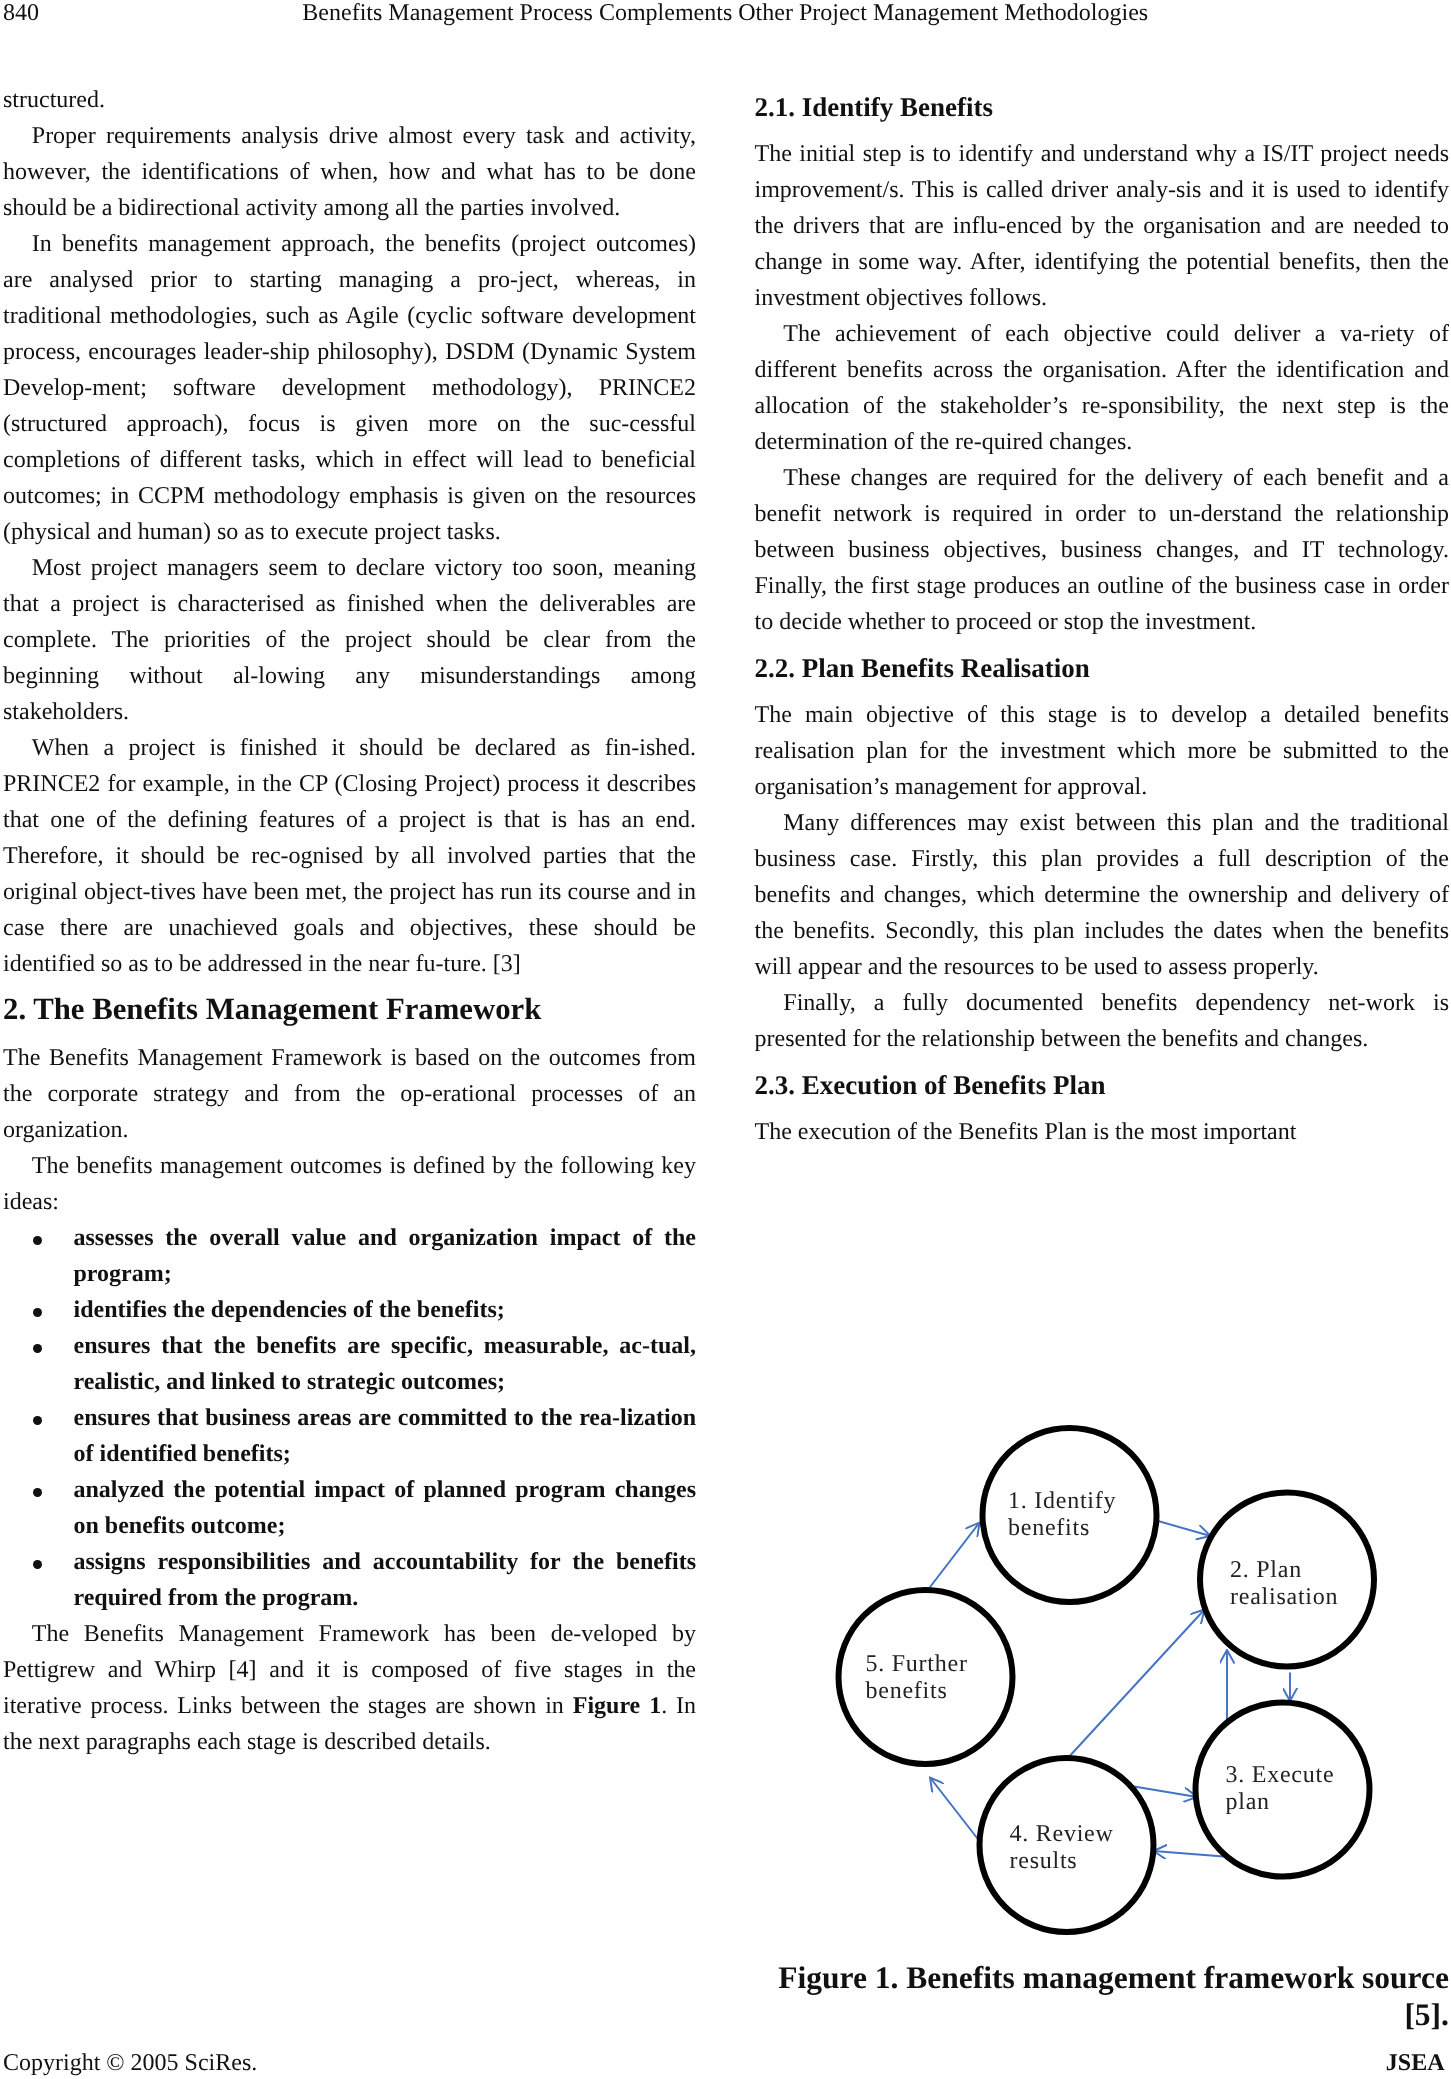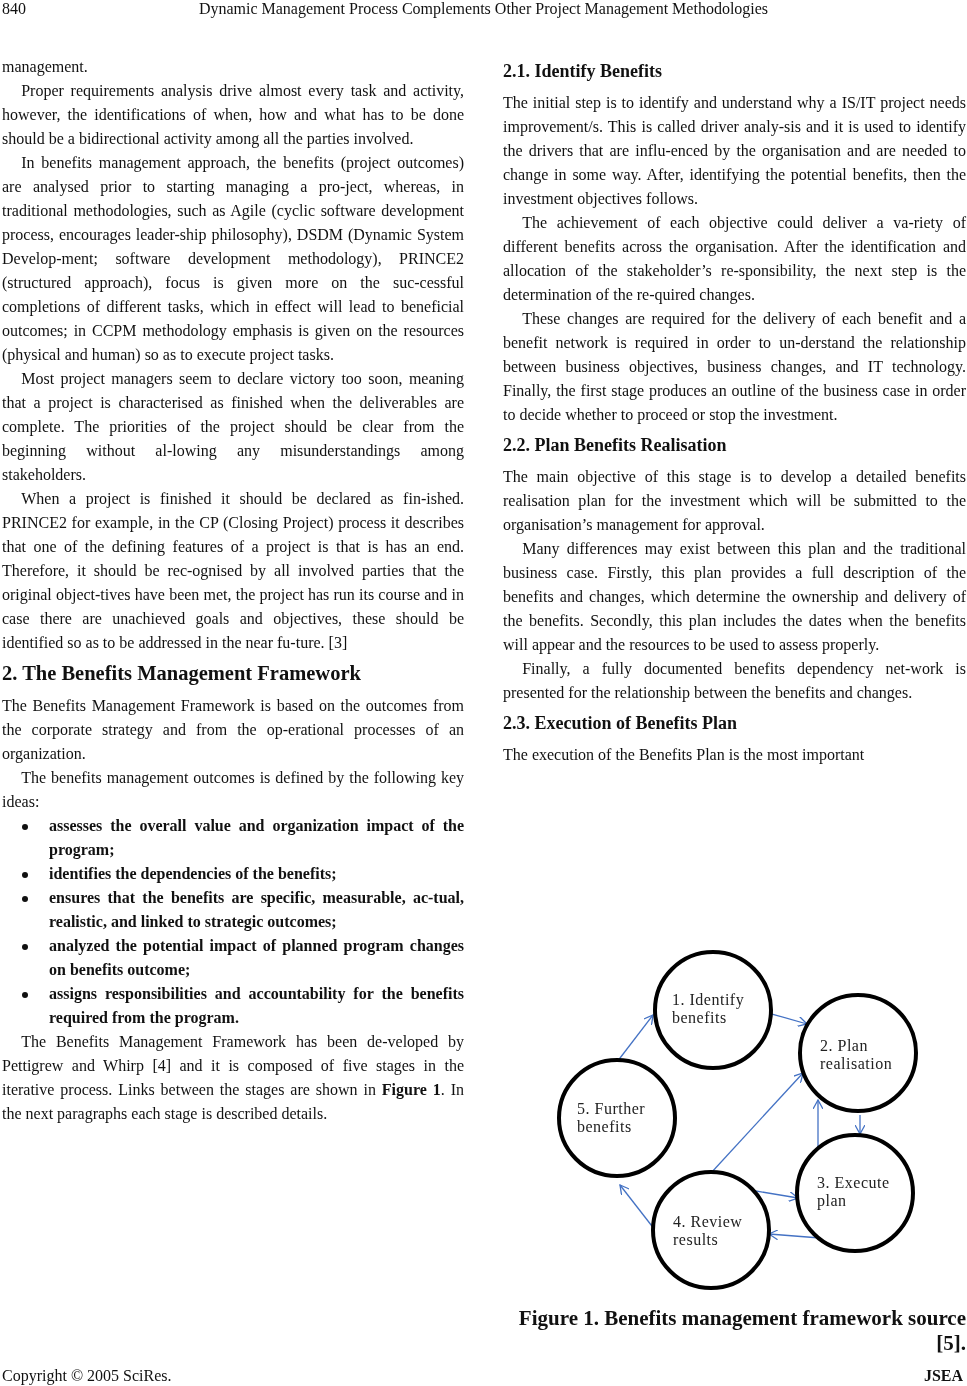--- a/index.html
+++ b/index.html
@@ -29,49 +29,50 @@
   .caption { position: absolute; left: 503px; top: 1306px; width: 463px; text-align: right; font-size: 21px; font-weight: bold; }
   .footer { position: absolute; top: 1367px; left: 0; width: 967px; font-size: 16px; }
   .copyright { position: absolute; left: 2px; top: 0; }
   .journal { position: absolute; right: 4px; top: 0; font-weight: bold; }
 </style>
 </head>
 <body>
 
 <div class="header">
   <span class="page-num">840</span>
-  <span class="running-title">Dynamic Management Process Complements Other Project Management Methodologies</span>
+  <span class="running-title">Benefits Management Process Complements Other Project Management Methodologies</span>
 </div>
 
 <div class="col left">
-  <p>management.</p>
+  <p>structured.</p>
   <p class="indent">Proper requirements analysis drive almost every task and activity, however, the identifications of when, how and what has to be done should be a bidirectional activity among all the parties involved.</p>
   <p class="indent">In benefits management approach, the benefits (project outcomes) are analysed prior to starting managing a pro-ject, whereas, in traditional methodologies, such as Agile (cyclic software development process, encourages leader-ship philosophy), DSDM (Dynamic System Develop-ment; software development methodology), PRINCE2 (structured approach), focus is given more on the suc-cessful completions of different tasks, which in effect will lead to beneficial outcomes; in CCPM methodology emphasis is given on the resources (physical and human) so as to execute project tasks.</p>
   <p class="indent">Most project managers seem to declare victory too soon, meaning that a project is characterised as finished when the deliverables are complete. The priorities of the project should be clear from the beginning without al-lowing any misunderstandings among stakeholders.</p>
   <p class="indent">When a project is finished it should be declared as fin-ished. PRINCE2 for example, in the CP (Closing Project) process it describes that one of the defining features of a project is that is has an end. Therefore, it should be rec-ognised by all involved parties that the original object-tives have been met, the project has run its course and in case there are unachieved goals and objectives, these should be identified so as to be addressed in the near fu-ture. [3]</p>
   <h2>2. The Benefits Management Framework</h2>
   <p>The Benefits Management Framework is based on the outcomes from the corporate strategy and from the op-erational processes of an organization.</p>
   <p class="indent">The benefits management outcomes is defined by the following key ideas:</p>
   <ul class="bullets">
     <li><span class="dot"></span><span>assesses the overall value and organization impact of the program;</span></li>
     <li><span class="dot"></span><span>identifies the dependencies of the benefits;</span></li>
     <li><span class="dot"></span><span>ensures that the benefits are specific, measurable, ac-tual, realistic, and linked to strategic outcomes;</span></li>
+    <li><span class="dot"></span><span>ensures that business areas are committed to the rea-lization of identified benefits;</span></li>
     <li><span class="dot"></span><span>analyzed the potential impact of planned program changes on benefits outcome;</span></li>
     <li><span class="dot"></span><span>assigns responsibilities and accountability for the benefits required from the program.</span></li>
   </ul>
   <p class="indent"><span>The Benefits Management Framework has been de-veloped by Pettigrew and Whirp [4] and it is composed of five stages in the iterative process. Links between the stages are shown in </span><b class="ref">Figure 1</b><span>. In the next paragraphs each stage is described details.</span></p>
 </div>
 
 <div class="col right">
   <h3>2.1. Identify Benefits</h3>
   <p>The initial step is to identify and understand why a IS/IT project needs improvement/s. This is called driver analy-sis and it is used to identify the drivers that are influ-enced by the organisation and are needed to change in some way. After, identifying the potential benefits, then the investment objectives follows.</p>
   <p class="indent">The achievement of each objective could deliver a va-riety of different benefits across the organisation. After the identification and allocation of the stakeholder’s re-sponsibility, the next step is the determination of the re-quired changes.</p>
   <p class="indent">These changes are required for the delivery of each benefit and a benefit network is required in order to un-derstand the relationship between business objectives, business changes, and IT technology. Finally, the first stage produces an outline of the business case in order to decide whether to proceed or stop the investment.</p>
   <h3>2.2. Plan Benefits Realisation</h3>
-  <p>The main objective of this stage is to develop a detailed benefits realisation plan for the investment which will be submitted to the organisation’s management for approval.</p>
+  <p>The main objective of this stage is to develop a detailed benefits realisation plan for the investment which more be submitted to the organisation’s management for approval.</p>
   <p class="indent">Many differences may exist between this plan and the traditional business case. Firstly, this plan provides a full description of the benefits and changes, which determine the ownership and delivery of the benefits. Secondly, this plan includes the dates when the benefits will appear and the resources to be used to assess properly.</p>
   <p class="indent">Finally, a fully documented benefits dependency net-work is presented for the relationship between the benefits and changes.</p>
   <h3>2.3. Execution of Benefits Plan</h3>
   <p>The execution of the Benefits Plan is the most important</p>
 </div>
 
 <div class="figure">
   <svg width="410" height="350" viewBox="0 0 410 350">
     <defs>
       <marker id="arr" markerWidth="10" markerHeight="10" refX="9" refY="5" orient="auto" markerUnits="userSpaceOnUse">

